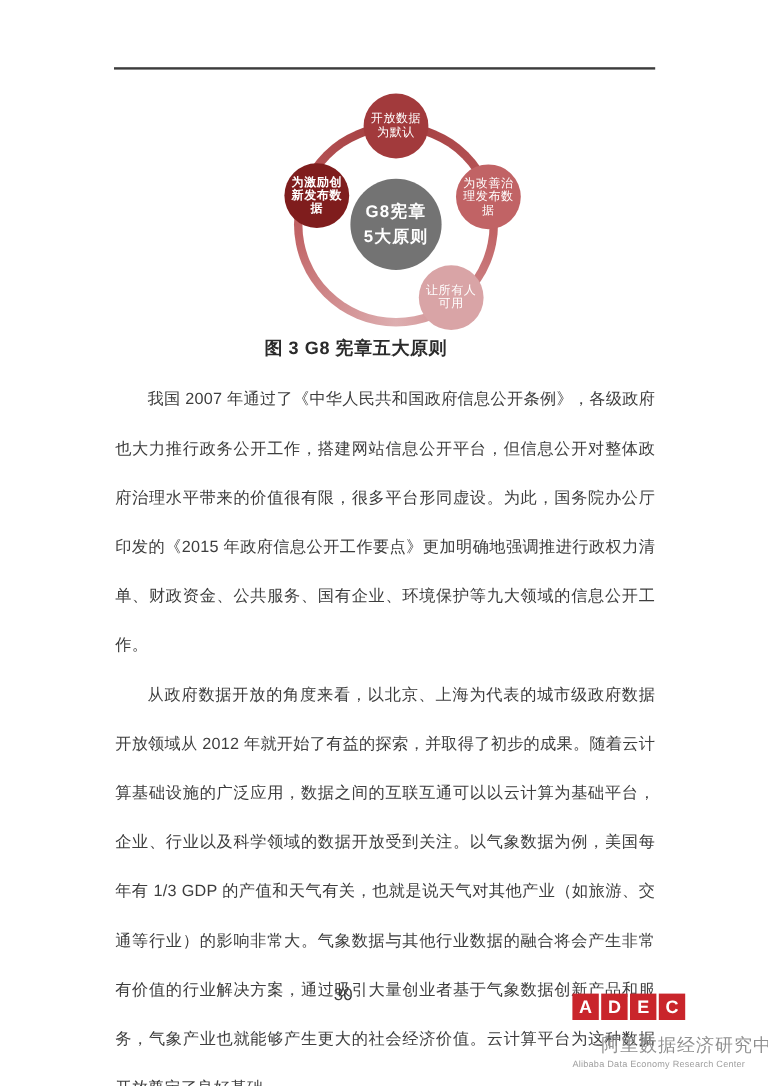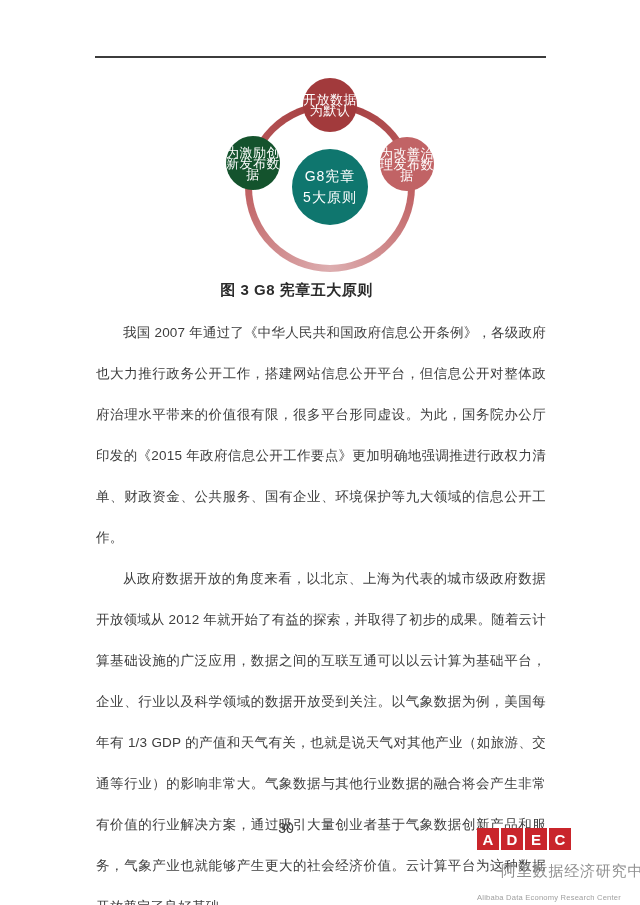--- a/index.html
+++ b/index.html
@@ -26,29 +26,29 @@
   .ring::after {
     content: ""; position: absolute; inset: 7px;
     background: #ffffff; border-radius: 50%;
   }
   .circle {
     position: absolute; border-radius: 50%;
     display: flex; align-items: center; justify-content: center;
     text-align: center; color: #ffffff;
     white-space: pre-line;
   }
-  .node { width: 54px; height: 54px; font-size: 13px; line-height: 11px; letter-spacing: 0.5px; }
+  .node { width: 54px; height: 54px; font-size: 10px; line-height: 11px; letter-spacing: 0.5px; }
   .node-top    { left: 303px; top: 78px;  background: #a23a3c; }
-  .node-left   { left: 226px; top: 136px; background: #14532d; }
+  .node-left   { left: 237px; top: 136px; background: #7f1d1d; font-weight: bold; }
   .node-right  { left: 380px; top: 137px; background: #c16365; }
   .node-bleft  { left: 257px; top: 221px; background: #d9a4a6; }
   .node-bright { left: 349px; top: 221px; background: #d9a4a6; }
   .center-circle {
     left: 292px; top: 149px; width: 76px; height: 76px;
-    background: #0f766e; font-size: 14px; font-weight: normal;
+    background: #737373; font-size: 14px; font-weight: bold;
     line-height: 21px; letter-spacing: 1px;
   }
   .figure-caption {
     position: absolute; left: 16px; top: 281px; width: 561px;
     text-align: center; font-size: 15px; font-weight: bold; color: #2b2b2b;
     letter-spacing: 0.5px;
   }
   
   .content {
     position: absolute; left: 96px; top: 312px; width: 450px;
@@ -63,37 +63,39 @@
     text-align: center; font-size: 14px; color: #3d3d3d;
   }
   .adec-logo { position: absolute; left: 477px; top: 828px; width: 162px; }
   .logo-letters { display: flex; gap: 2px; }
   .logo-letter {
     width: 22px; height: 22px; background: #c9252b; color: #ffffff;
     display: flex; align-items: center; justify-content: center;
     font-size: 15px; font-weight: bold;
   }
   .logo-cn { margin-top: 12px; font-size: 15px; color: #8f8f8f; letter-spacing: 0.8px; white-space: nowrap; padding-left: 24px; }
-  .logo-en { margin-top: 12px; font-size: 7.6px; color: #a0a0a0; letter-spacing: 0.2px; white-space: nowrap; }
+  .logo-en { margin-top: 1px; font-size: 7.6px; color: #a0a0a0; letter-spacing: 0.2px; white-space: nowrap; }
 </style>
 </head>
 <body>
 
 <div class="header-rule"></div>
 
 <div class="figure-area">
   <div class="ring"></div>
   <div class="circle node node-top">开放数据
 为默认</div>
   <div class="circle node node-left">为激励创
 新发布数
 据</div>
   <div class="circle node node-right">为改善治
 理发布数
 据</div>
+  <div class="circle node node-bright">让所有人
+可用</div>
   <div class="circle center-circle">G8宪章
 5大原则</div>
 </div>
 
 <div class="figure-caption">图 3 G8 宪章五大原则</div>
 
 <div class="content">
   <p class="para">我国 2007 年通过了《中华人民共和国政府信息公开条例》，各级政府也大力推行政务公开工作，搭建网站信息公开平台，但信息公开对整体政府治理水平带来的价值很有限，很多平台形同虚设。为此，国务院办公厅印发的《2015 年政府信息公开工作要点》更加明确地强调推进行政权力清单、财政资金、公共服务、国有企业、环境保护等九大领域的信息公开工作。</p>
   <p class="para">从政府数据开放的角度来看，以北京、上海为代表的城市级政府数据开放领域从 2012 年就开始了有益的探索，并取得了初步的成果。随着云计算基础设施的广泛应用，数据之间的互联互通可以以云计算为基础平台，企业、行业以及科学领域的数据开放受到关注。以气象数据为例，美国每年有 1/3 GDP 的产值和天气有关，也就是说天气对其他产业（如旅游、交通等行业）的影响非常大。气象数据与其他行业数据的融合将会产生非常有价值的行业解决方案，通过吸引大量创业者基于气象数据创新产品和服务，气象产业也就能够产生更大的社会经济价值。云计算平台为这种数据开放奠定了良好基础。</p>
   <p class="section-heading">（二）我国政府治理面临的挑战及数据开放的价值</p>

